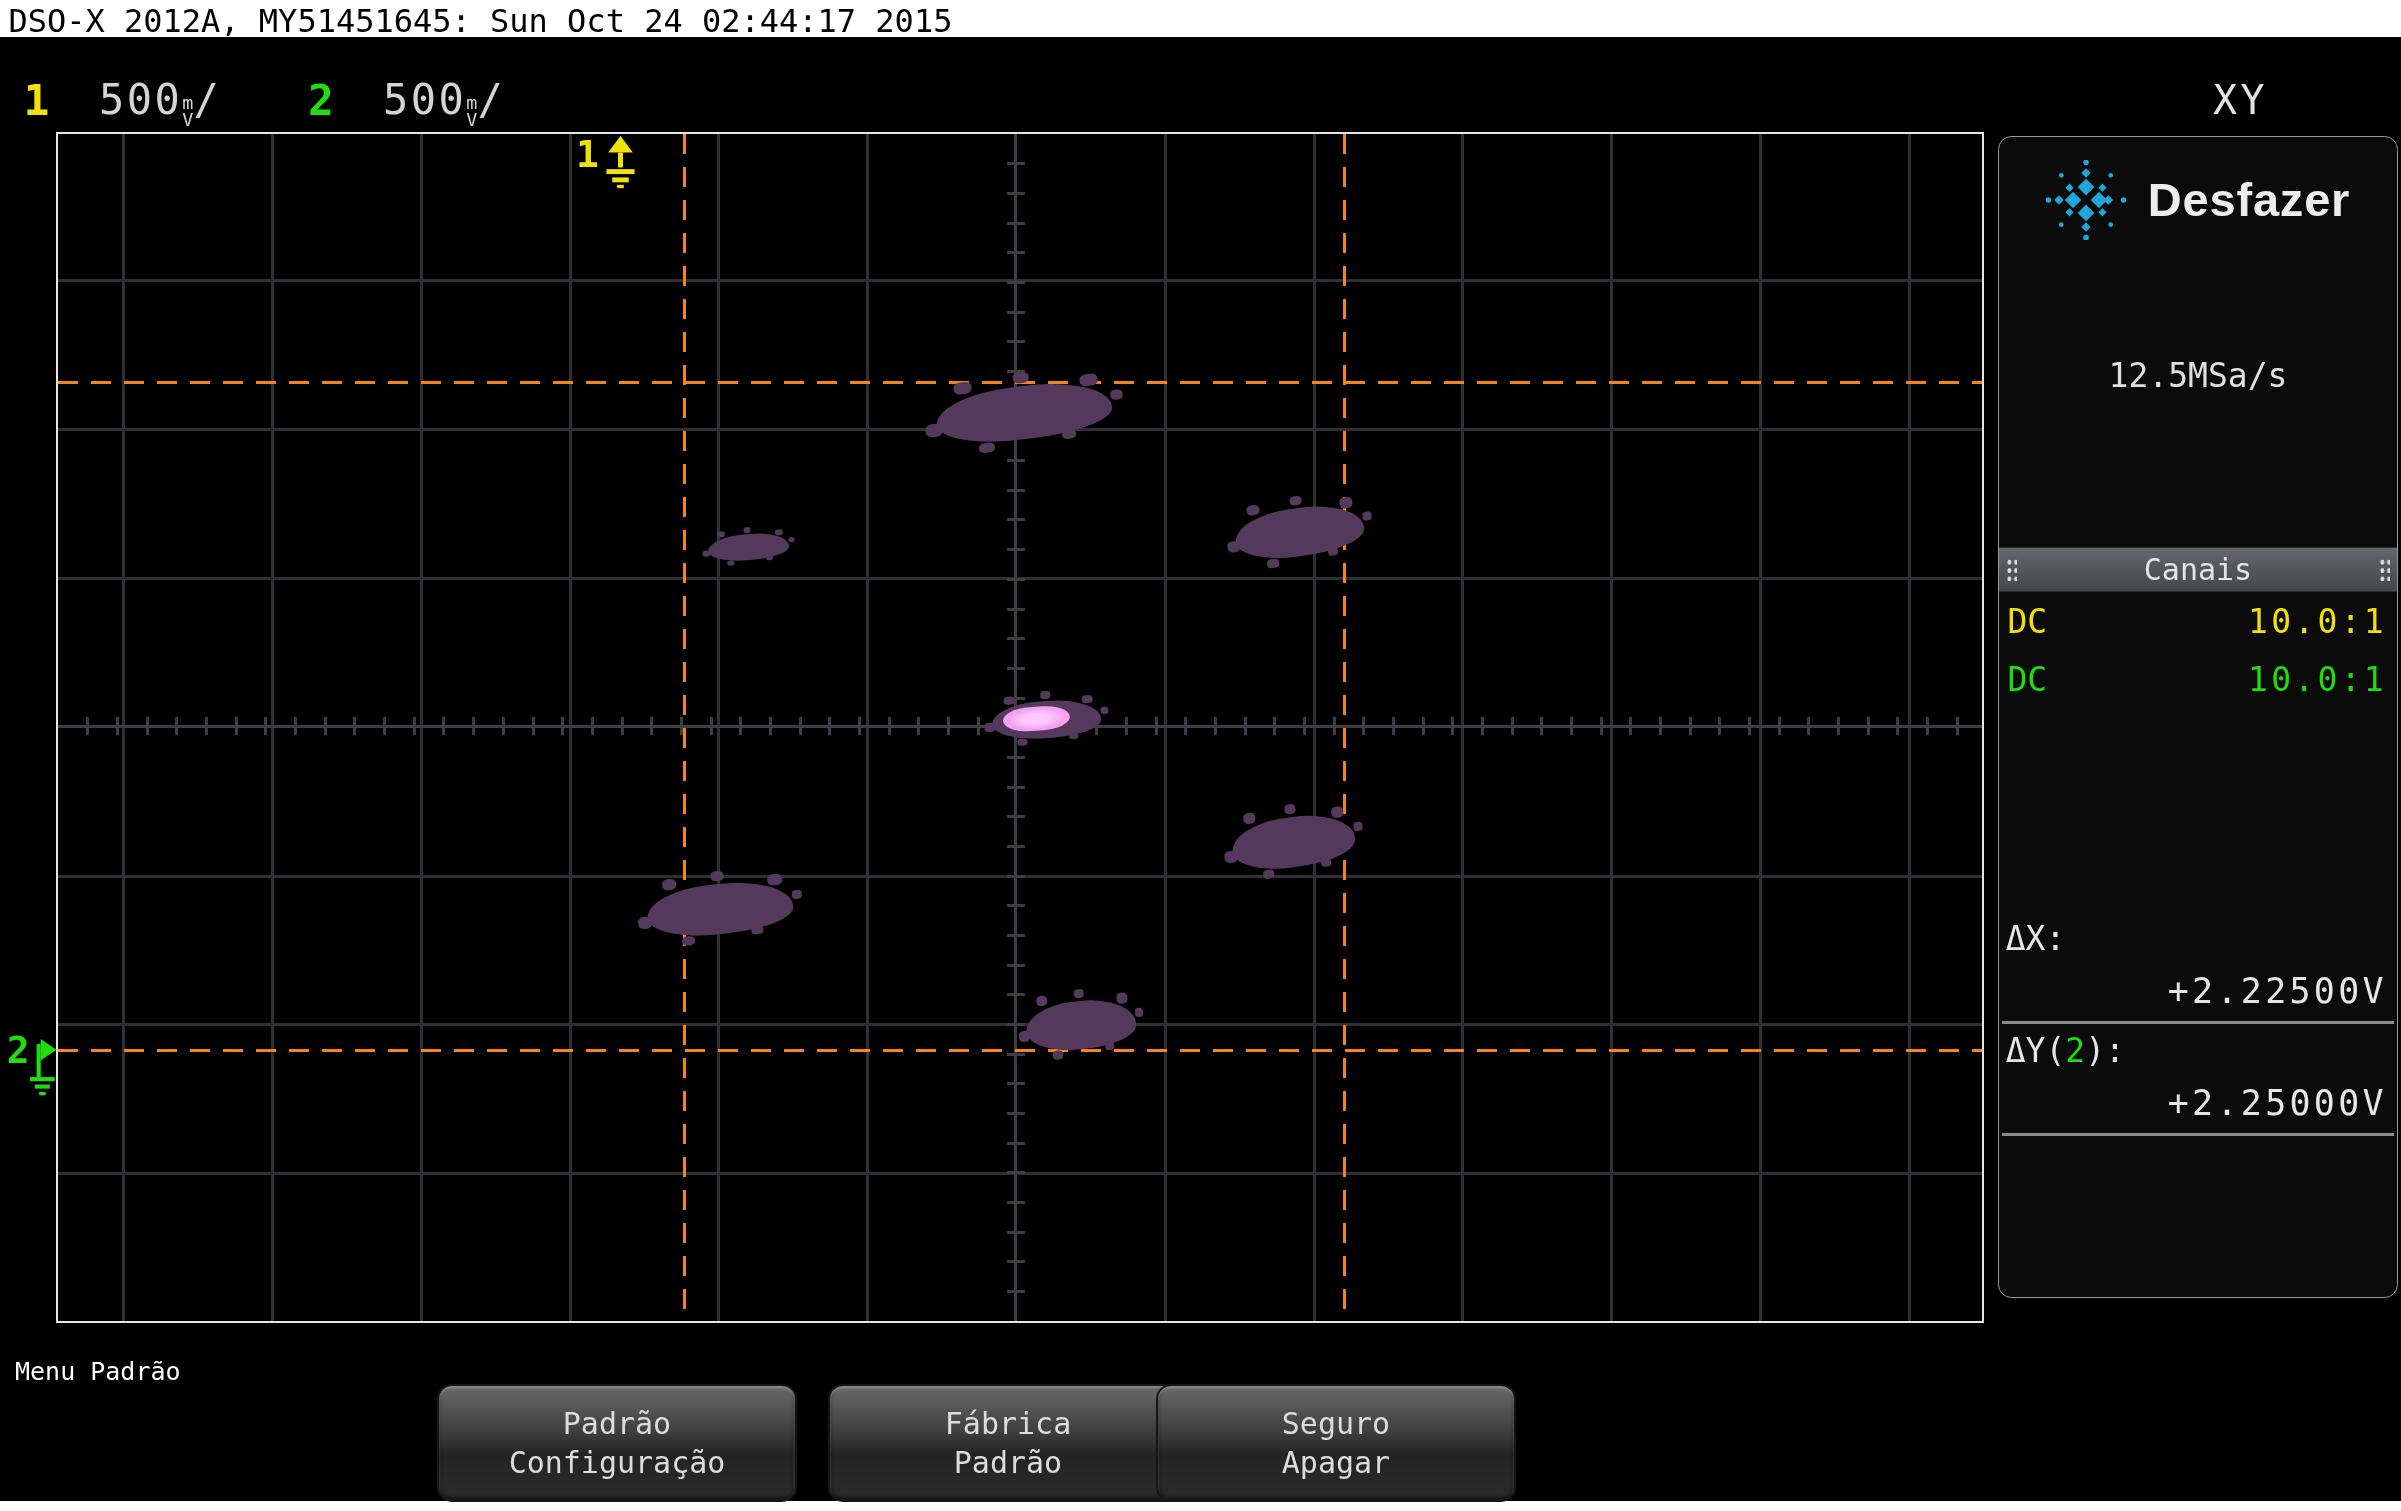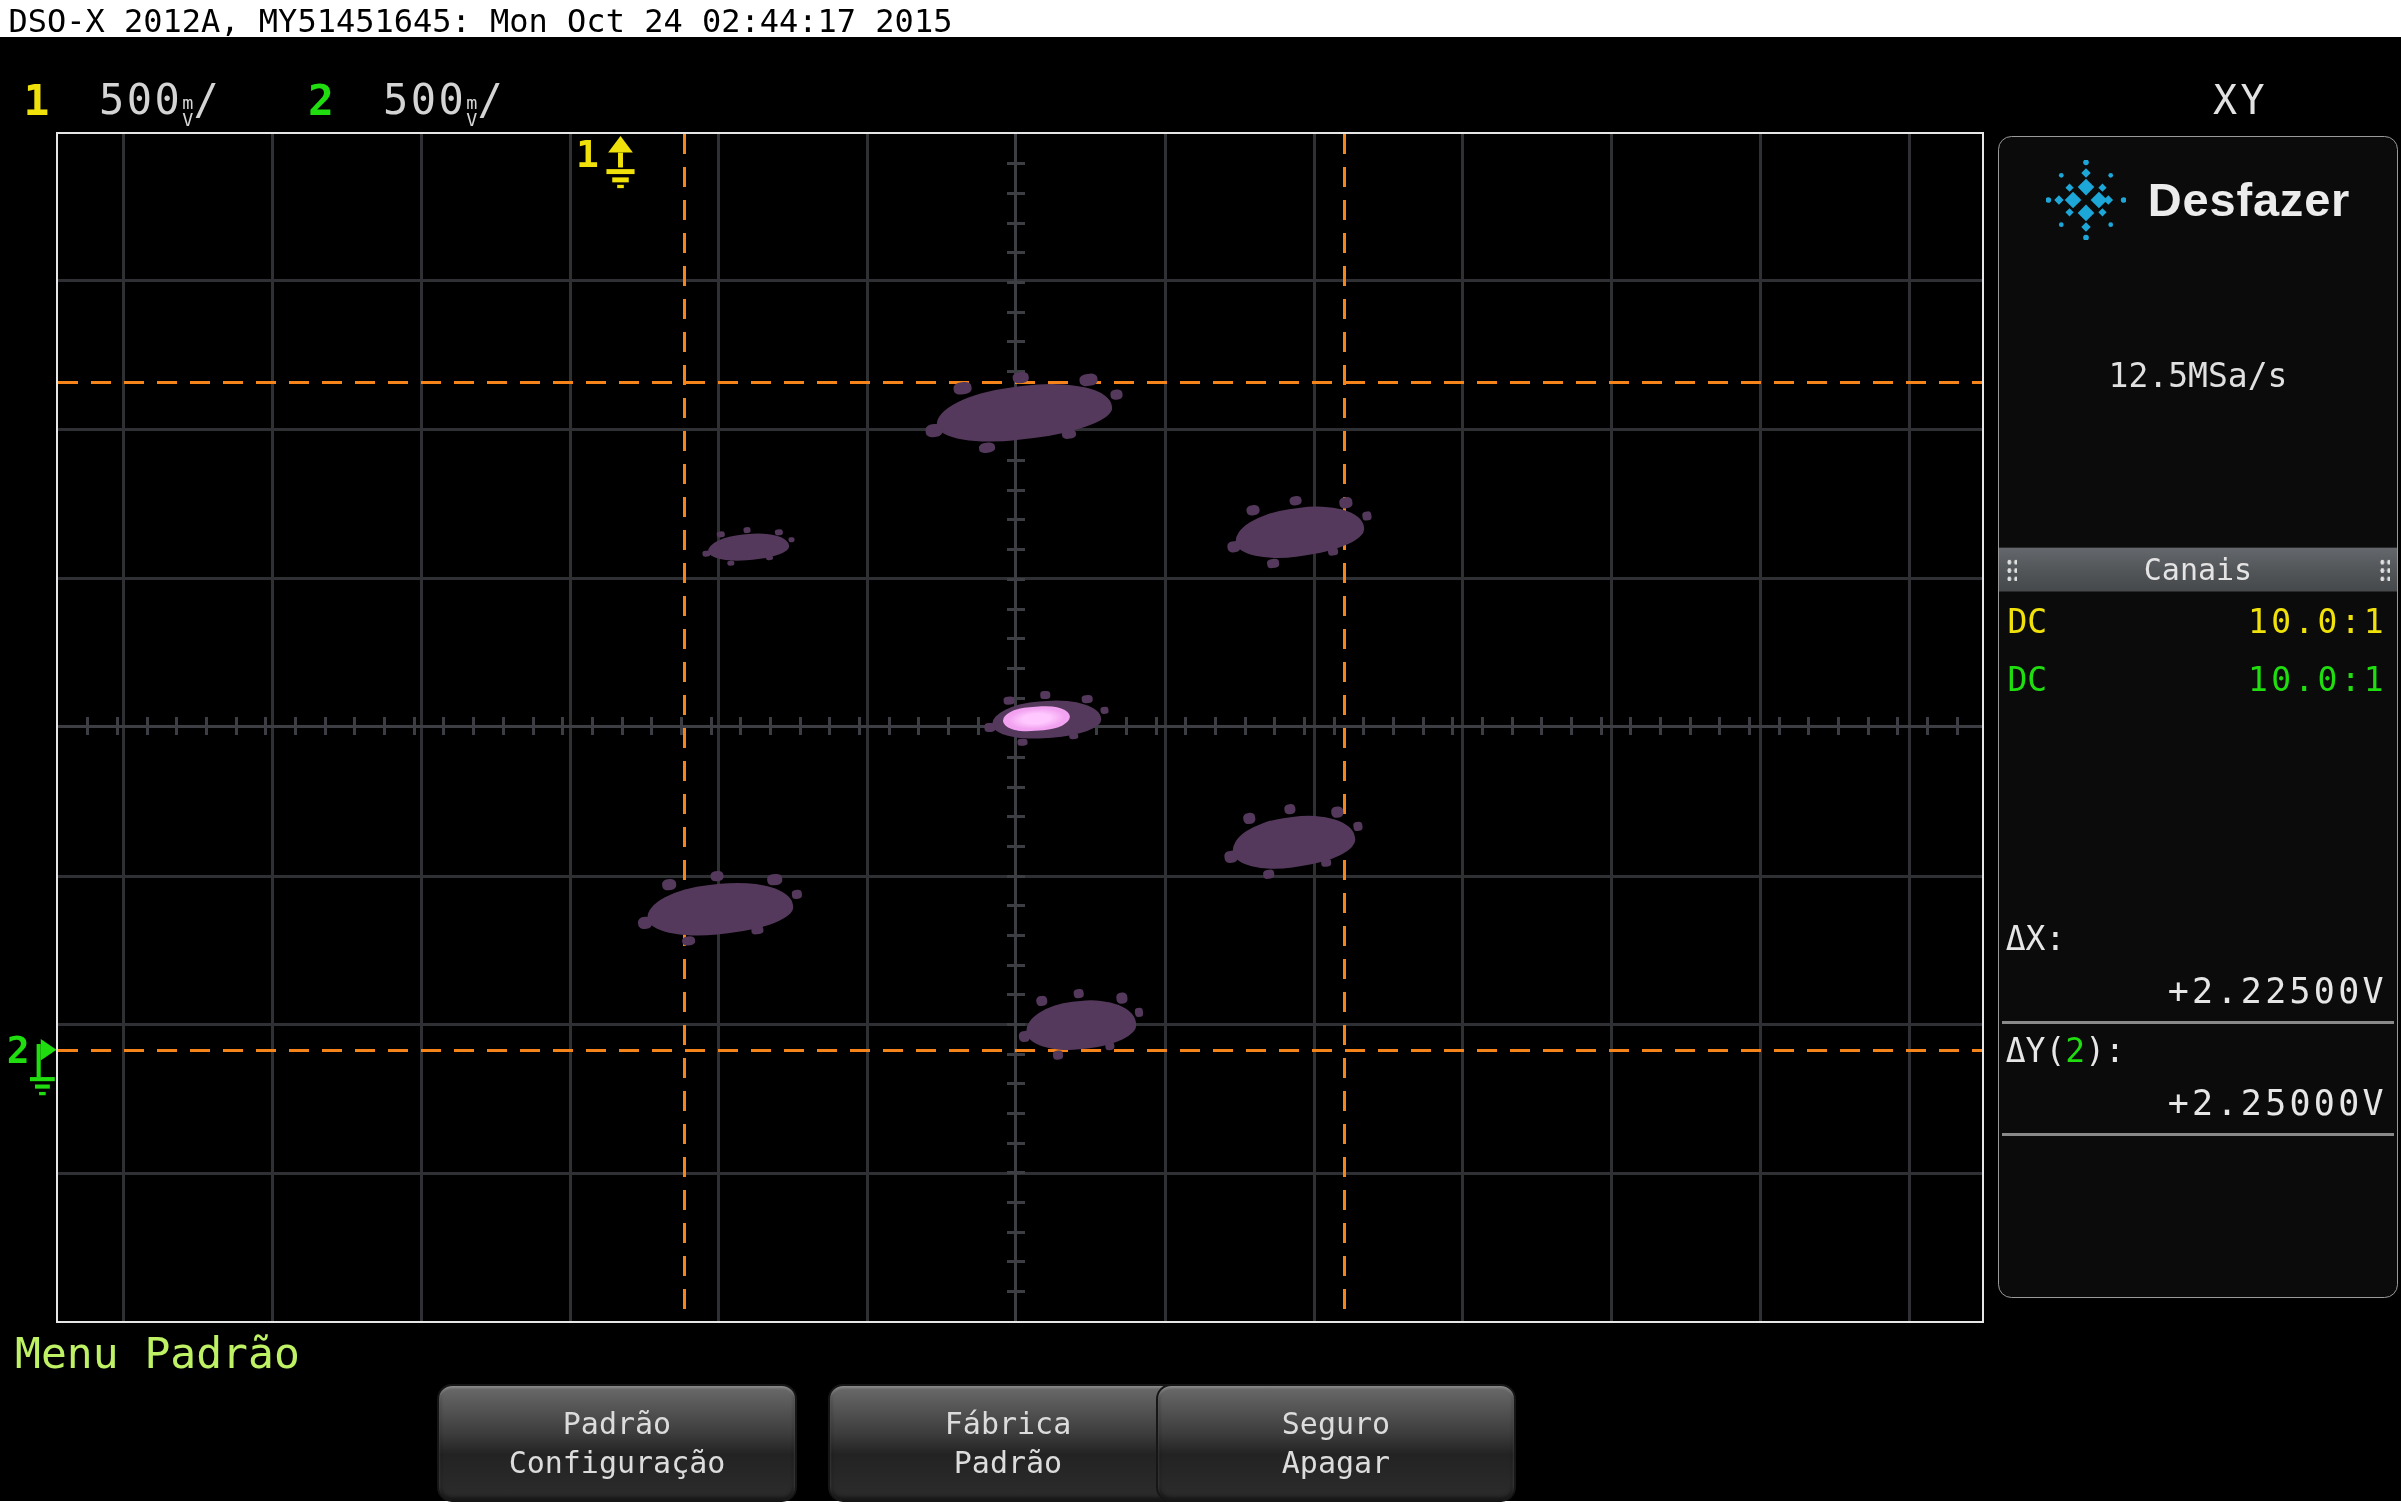--- a/index.html
+++ b/index.html
@@ -59,32 +59,32 @@
         background-size:6.7px 8.4px;}
   .grip.l{left:6.7px;} .grip.r{right:6.7px;}
   .s-line{position:absolute;width:100%;text-align:center;color:#e0e0e0;font-size:33px;}
   .s-row{position:absolute;left:8.4px;right:10px;font-size:33px;display:flex;
          justify-content:space-between;}
   .s-label{position:absolute;left:6.7px;color:#e6e6e6;font-size:33px;}
   .s-value{position:absolute;right:10px;color:#e6e6e6;font-size:35px;letter-spacing:3.3px;}
   .s-divider{position:absolute;left:3.3px;right:3.3px;height:2.5px;background:#8a8a8a;}
 
   
-  .menu-label{left:15px;top:1291px;color:#bef264;font-size:43px;}
+  .menu-label{left:15px;top:1320px;color:#ffffff;font-size:25px;}
   .softkey{top:1347px;width:356px;height:114px;border-radius:15px;
            background:linear-gradient(#6a6a6a,#3c3c3c 42%,#232323 60%,#2c2c2c);
            border:2.5px solid #161616;box-shadow:inset 0 1.7px 2.5px rgba(255,255,255,.28), inset 0 -2.5px 4.2px rgba(0,0,0,.6);
            color:#dcdcdc;font-size:30px;display:flex;flex-direction:column;
            align-items:center;justify-content:center;gap:6.7px;cursor:pointer;}
   .softkey span{line-height:33px;}
 </style>
 </head>
 <body>
 
-<div class="abs titlebar">DSO-X 2012A, MY51451645: Mon Oct 24 02:44:17 2015</div>
+<div class="abs titlebar">DSO-X 2012A, MY51451645: Sun Oct 24 02:44:17 2015</div>
 
 <div class="abs screen">
 
   <div class="abs statusbar">
     <span class="abs ch-num" style="left:23.4px;top:38px;color:#f0e10a">1</span>
     <span class="abs ch-scale" style="left:99px;top:38px">
       <span>500</span><span class="mv">
           <span>m</span>
           <span>V</span>
         </span><span>/</span>

